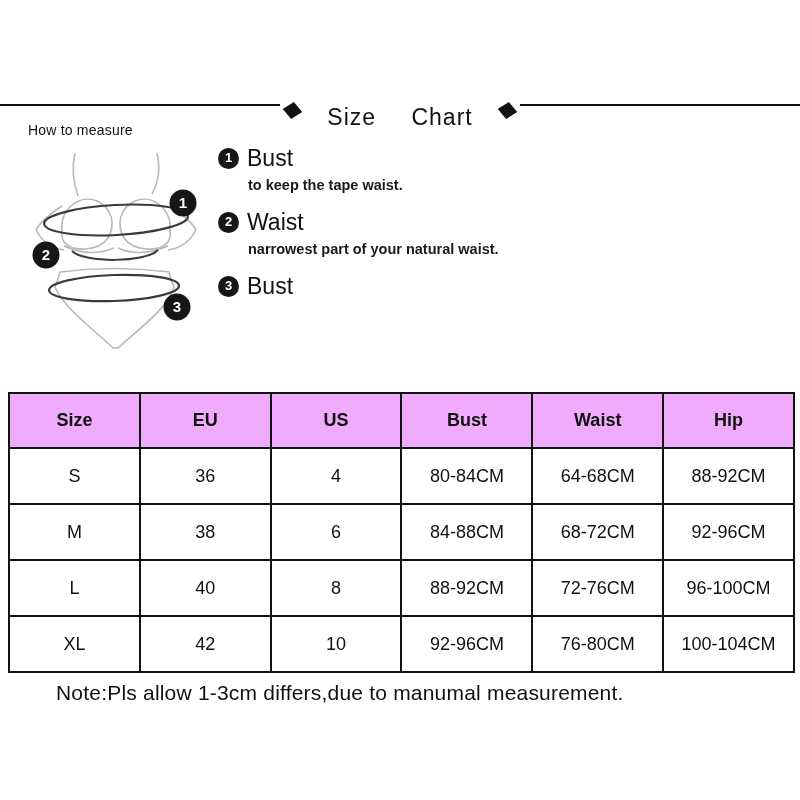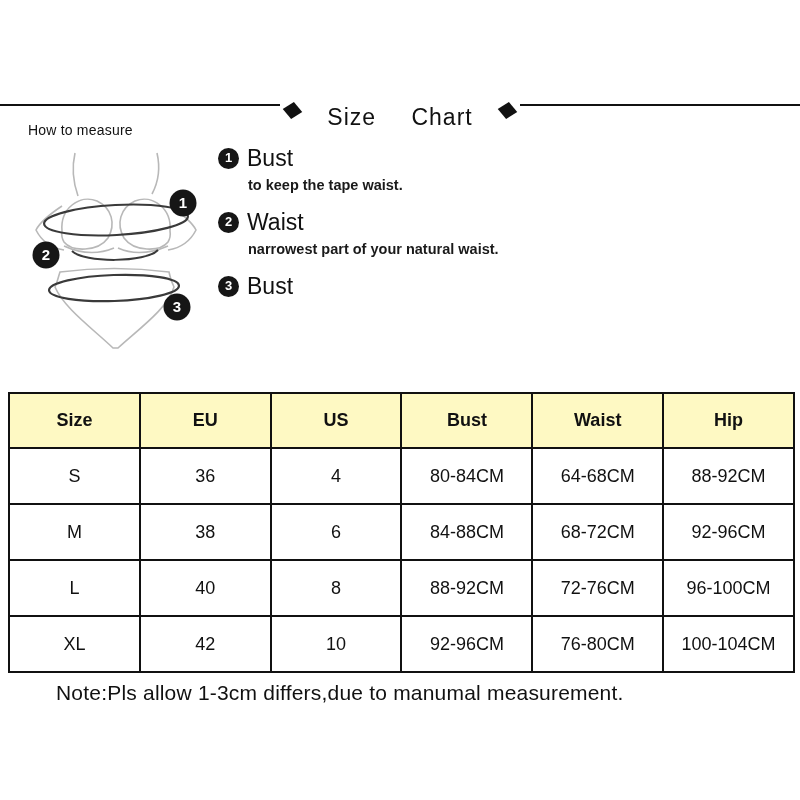--- a/index.html
+++ b/index.html
@@ -26,21 +26,21 @@
     font-size:13px; font-weight:bold; display:flex; align-items:center; justify-content:center; flex:none;
   }
   .section-body { padding-left:30px; font-size:14.5px; font-weight:bold; line-height:26px; color:#1a1a1a; }
 
   
   .size-table {
     position:absolute; left:8px; top:392px; width:787px;
     border-collapse:collapse; table-layout:fixed; text-align:center;
   }
   .size-table th {
-    border:2px solid #111; background:#fef9c3; font-size:18px; font-weight:bold; height:51px;
+    border:2px solid #111; background:#f0abfc; font-size:18px; font-weight:bold; height:51px;
   }
   .size-table td {
     border:2px solid #111; background:#fff; font-size:18px; height:52px;
   }
 
   
   .note { position:absolute; left:24px; top:681px; font-size:21px; letter-spacing:0.2px;margin-left:32px; }
 </style>
 </head>
 <body>

